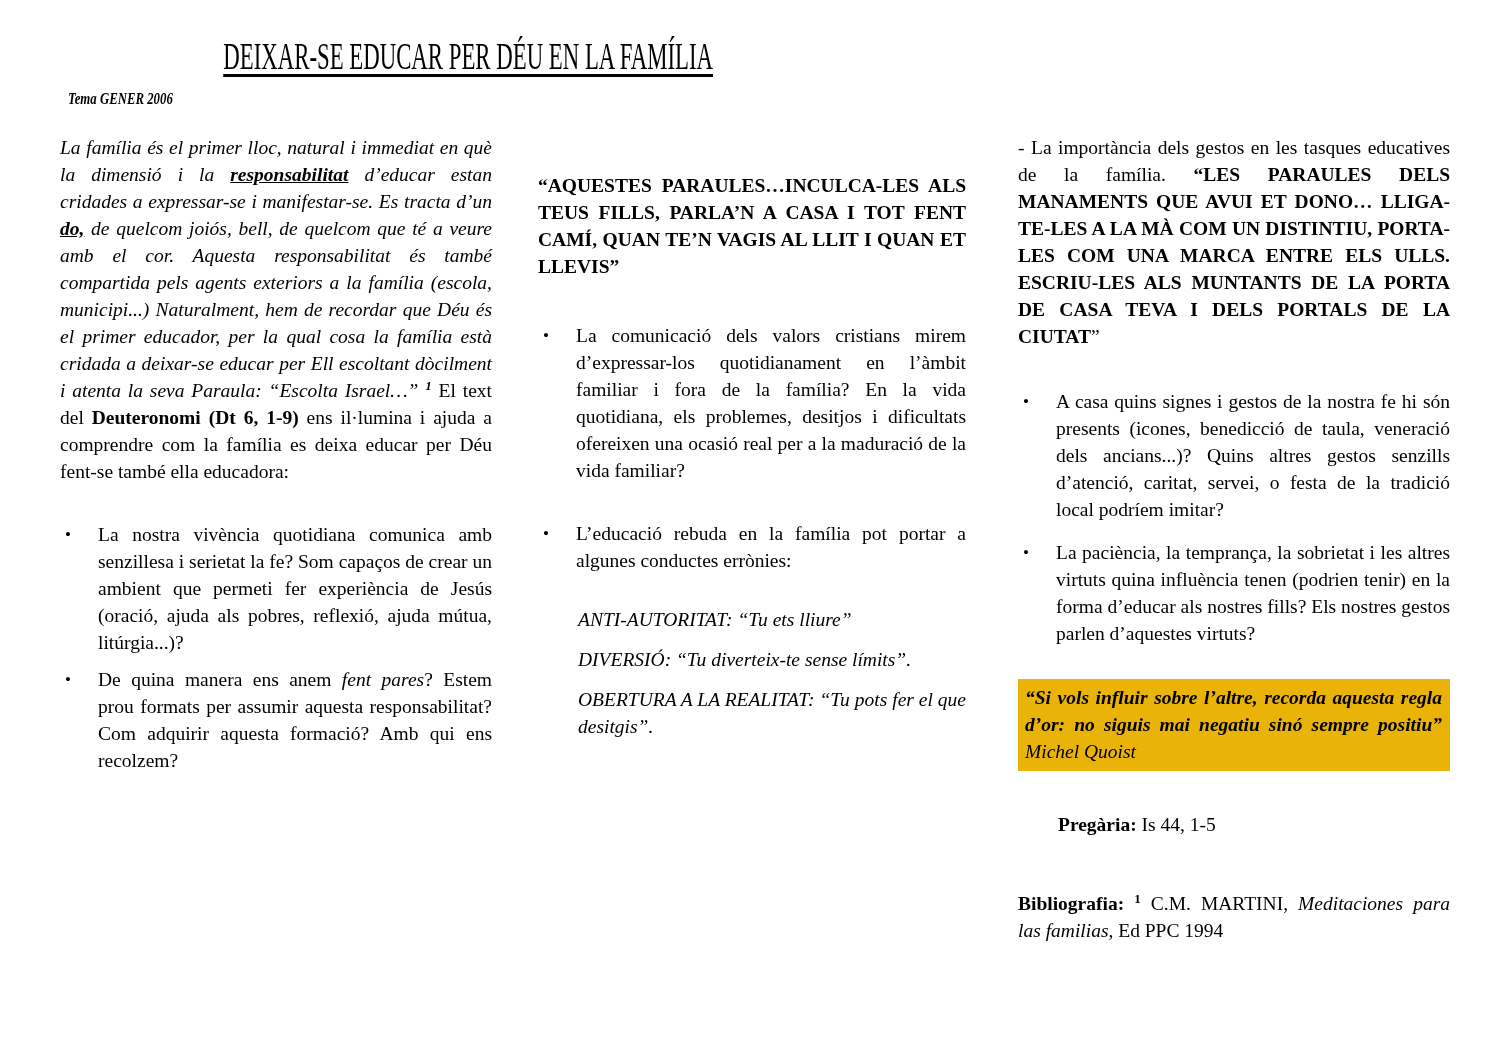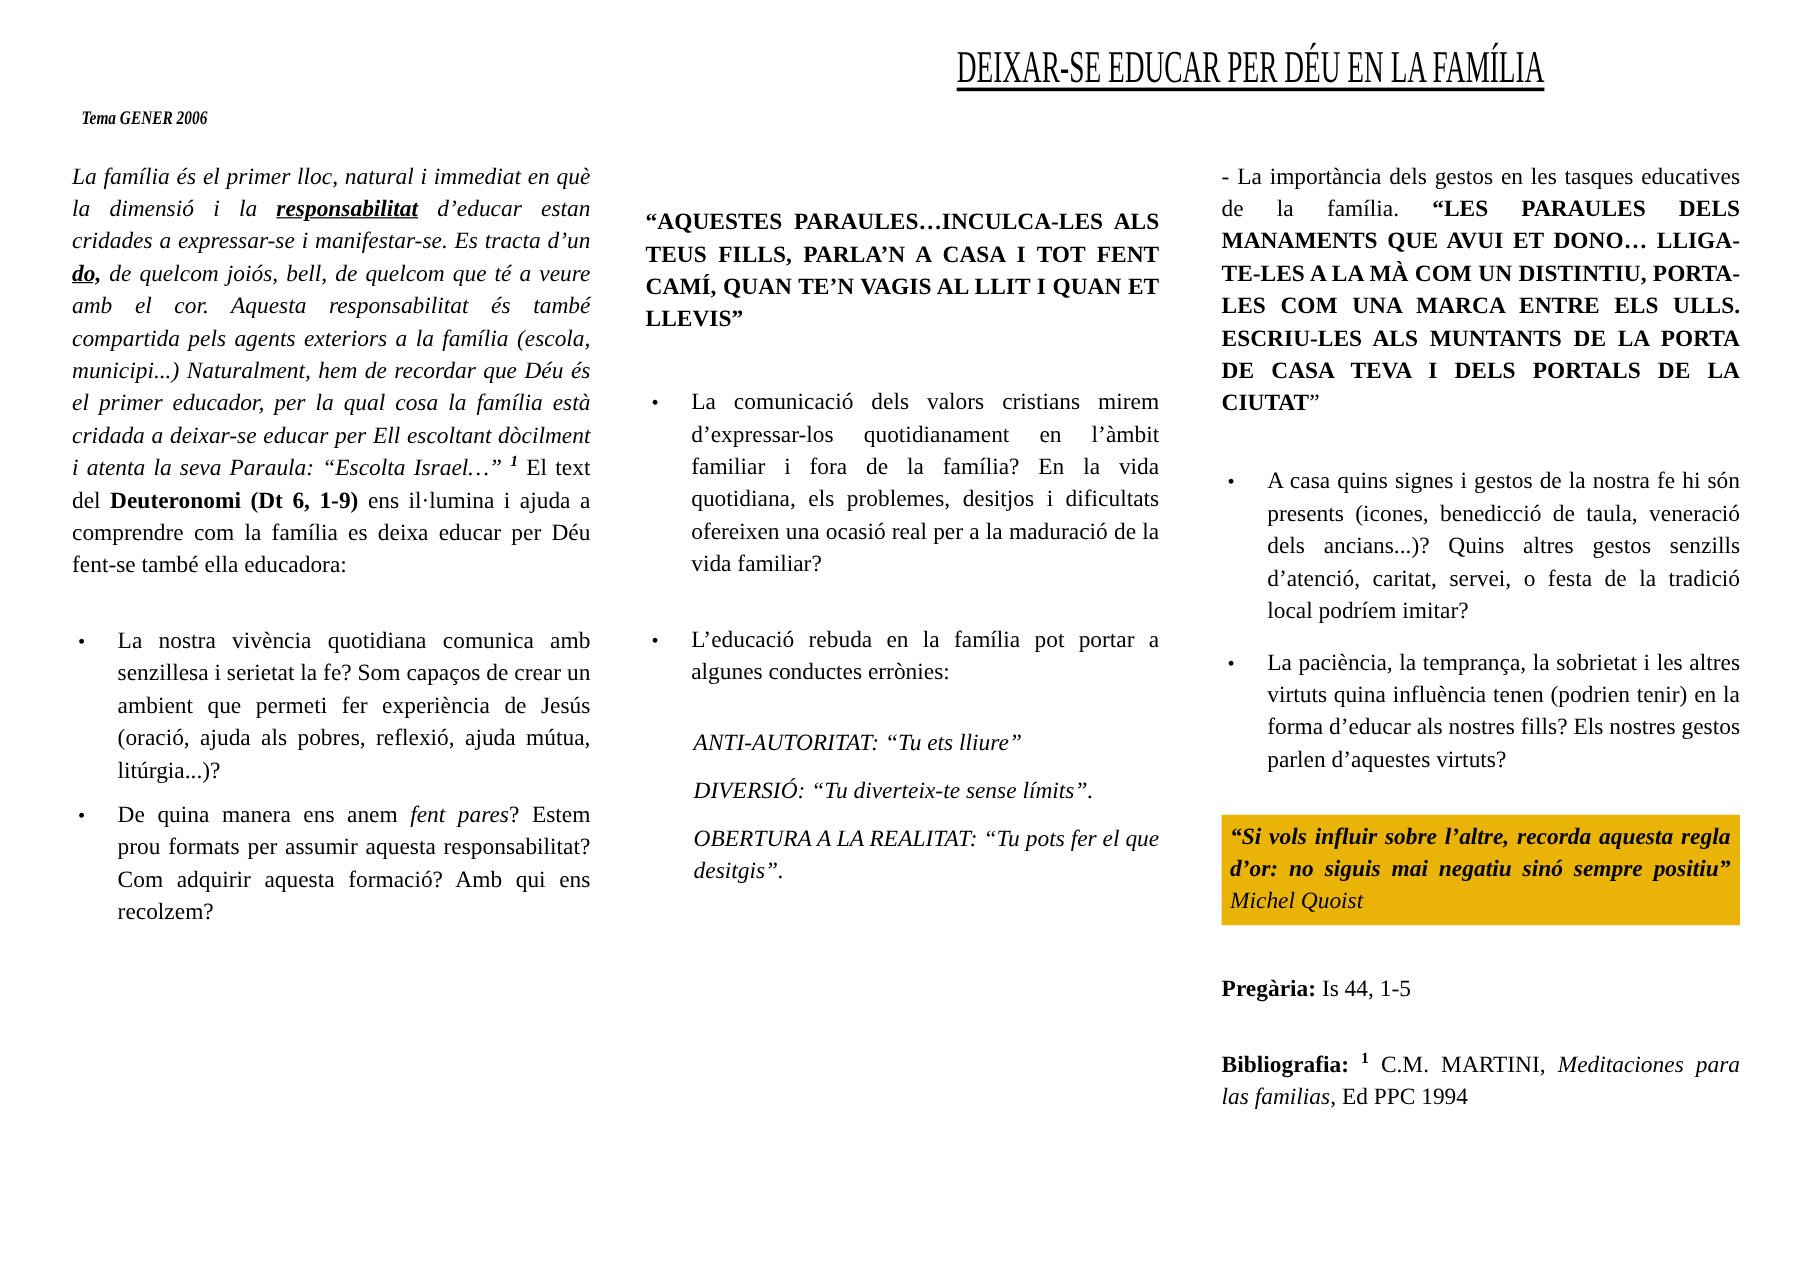--- a/index.html
+++ b/index.html
@@ -1,21 +1,21 @@
 <!DOCTYPE html>
 <html><head>
 <meta charset="utf-8">
 <style>
   * { margin:0; padding:0; box-sizing:border-box; }
   html, body { width:1497px; height:1058px; background:#ffffff; overflow:hidden; }
   body { font-family:"Liberation Serif", "DejaVu Serif", serif; color:#000; }
 
   .page { position:relative; width:1497px; height:1058px; padding:34px 47px 0 60px; }
 
-  .title-row { text-align:right; height:54px; }
+  .title-row { text-align:left; height:54px; }
   .doc-title {
     display:inline-block;
     font-size:38px; font-weight:400; white-space:nowrap;
     transform:scaleX(0.60); transform-origin:center top;
     text-decoration:underline; text-underline-offset:5px;
   }
   .theme-label {
     display:inline-block;
     font-size:16px; font-weight:bold; font-style:italic; white-space:nowrap;
     transform:scaleX(0.80); transform-origin:left top;
@@ -56,22 +56,22 @@
 
   .quote-box {
     margin-top:32px;
     background:#eab308;
     padding:5px 8px 6px 7px;
     text-align:justify;
   }
   .quote-box .q { font-weight:bold; font-style:italic; }
   .quote-box .author { font-style:italic; }
 
-  .pregaria { margin-top:40px; }
-  .bibliografia { margin-top:36px; text-align:justify; }
+  .pregaria { margin-top:40px;margin-left:40px; }
+  .bibliografia { margin-top:52px; text-align:justify; }
 </style>
 </head>
 <body>
 
 <div class="page">
 
   <div class="title-row">
     <span class="doc-title">DEIXAR-SE EDUCAR PER DÉU EN LA FAMÍLIA</span>
   </div>
   <div>

